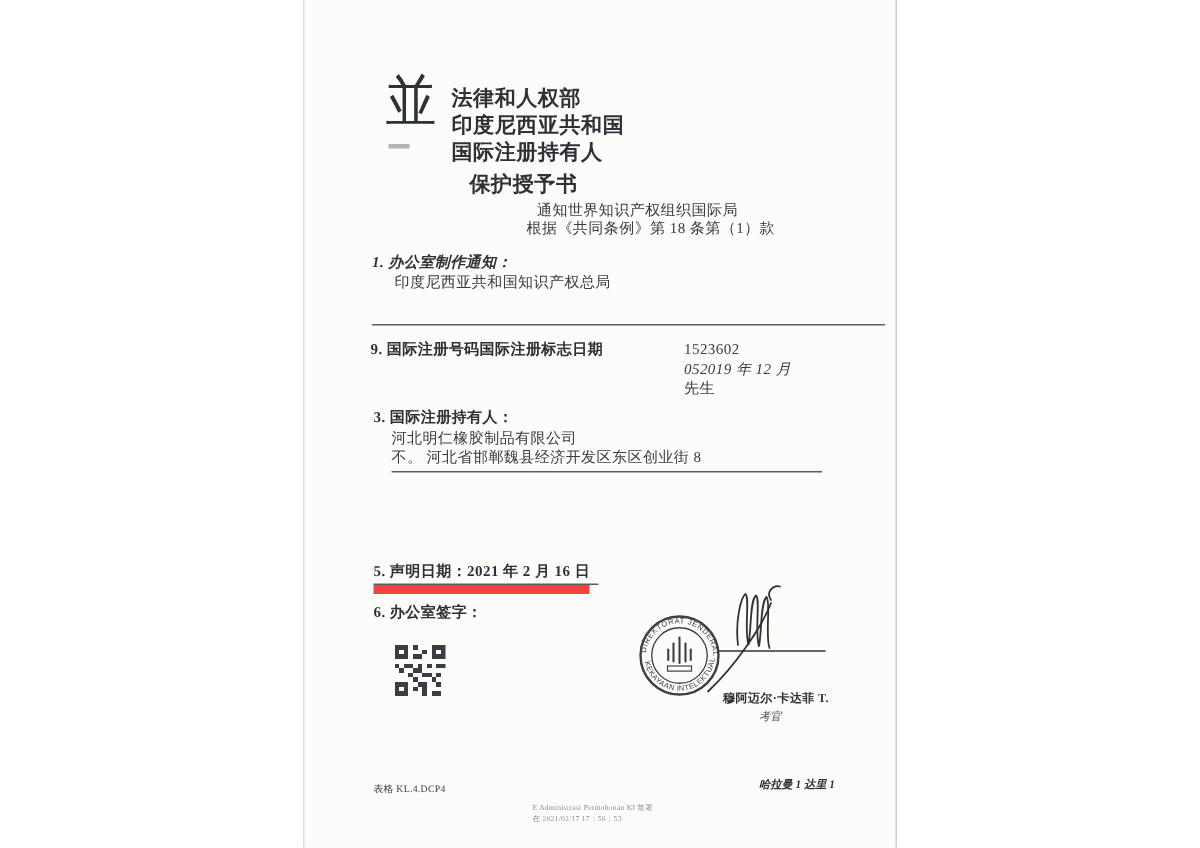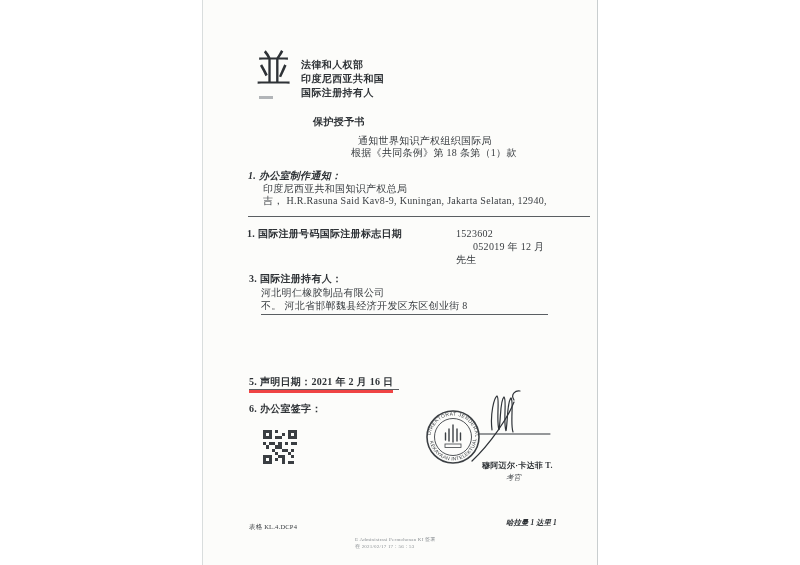--- a/index.html
+++ b/index.html
@@ -4,21 +4,21 @@
 <style>
   html,body{margin:0;padding:0;}
   body{width:800px;height:565px;overflow:hidden;background:#ffffff;}
   .canvas{position:relative;width:800px;height:565px;background:#ffffff;
           font-family:"Liberation Serif","DejaVu Serif",serif;color:#383c40;}
   .page{position:absolute;left:202px;top:0;width:394px;height:565px;
         background:#fcfcfa;border-left:1px solid #d9dddd;border-right:1px solid #c9cecf;}
   .abs{position:absolute;white-space:nowrap;line-height:1;}
   .b{font-weight:bold;color:#2e3236;}
   .it{font-style:italic;}
-  .t9{font-size:10px;letter-spacing:.4px;}
+  .t9{font-size:14px;letter-spacing:.4px;}
   .t85{font-size:10px;letter-spacing:.3px;}
   .t8{font-size:8px;letter-spacing:.3px;}
   .t75{font-size:7.5px;}
   .t65{font-size:6.5px;letter-spacing:.2px;}
   .tiny{font-size:5px;color:#8a8f93;letter-spacing:.2px;line-height:7px;}
   .rule{position:absolute;height:0;border-top:1px solid #5a5e62;}
   .logo-glyph{font-size:34px;color:#2e3236;transform:scaleY(1.12);font-weight:normal;}
   .logo-caption{position:absolute;width:14px;height:3px;background:#9a9ea1;opacity:.75;}
   .ministry div{margin-bottom:4px;}
   svg{display:block;}
@@ -38,35 +38,34 @@
       <div>国际注册持有人</div>
     </div>
 
     <div class="abs t9 b" style="left:110px;top:117px;font-family:Liberation Serif, serif;">保护授予书</div>
 
     <div class="abs t85" style="left:155px;top:136px;">通知世界知识产权组织国际局</div>
     <div class="abs t85" style="left:148px;top:148px;">根据《共同条例》第 18 条第（1）款</div>
 
     <div class="abs t85 b" style="left:45px;top:171px;font-style:italic;">1.  办公室制作通知：</div>
     <div class="abs t85" style="left:60px;top:184px;">印度尼西亚共和国知识产权总局</div>
-    <div class="abs t85" style="left:60px;top:196px;">吉，  H.R.Rasuna Said Kav8-9, Kuningan, Jakarta Selatan, 12940,</div>
     <div class="rule" style="left:45px;top:216px;width:342px;"></div>
 
-    <div class="abs t85 b" style="left:44px;top:229px;">1. 国际注册号码国际注册标志日期</div>
+    <div class="abs t85 b" style="left:44px;top:229px;">9. 国际注册号码国际注册标志日期</div>
     <div class="abs t85" style="left:253px;top:229px;">1523602</div>
-    <div class="abs t85" style="left:270px;top:242px;">052019 年 12 月</div>
+    <div class="abs t85" style="left:253px;top:242px;font-style:italic;">052019 年 12 月</div>
     <div class="abs t85" style="left:253px;top:255px;">先生</div>
 
     <div class="abs t85 b" style="left:46px;top:274px;">3.  国际注册持有人：</div>
     <div class="abs t85" style="left:58px;top:288px;">河北明仁橡胶制品有限公司</div>
     <div class="abs t85" style="left:58px;top:301px;">不。   河北省邯郸魏县经济开发区东区创业街 8</div>
     <div class="rule" style="left:58px;top:314px;width:287px;"></div>
 
 
-    <div class="abs t85 b" style="left:46px;top:377px;border-bottom:3px solid #ef4444;padding-bottom:3px;">5.  声明日期：2021 年 2 月 16 日</div>
+    <div class="abs t85 b" style="left:46px;top:377px;border-bottom:6px solid #ef4444;padding-bottom:3px;">5.  声明日期：2021 年 2 月 16 日</div>
     <div class="rule" style="left:46px;top:389px;width:150px;"></div>
 
     <div class="abs t85 b" style="left:46px;top:404px;">6.  办公室签字：</div>
 
     <svg class="abs" style="left:60px;top:430px;" width="34" height="34" viewBox="0 0 11 11" shape-rendering="crispEdges">
       <g fill="#3a3e42">
         <rect x="0" y="0" width="3" height="3"></rect>
           <rect x="8" y="0" width="3" height="3"></rect>
         <rect x="0" y="8" width="3" height="3"></rect>
         <rect x="1" y="1" width="1" height="1" fill="#fcfcfa"></rect>

